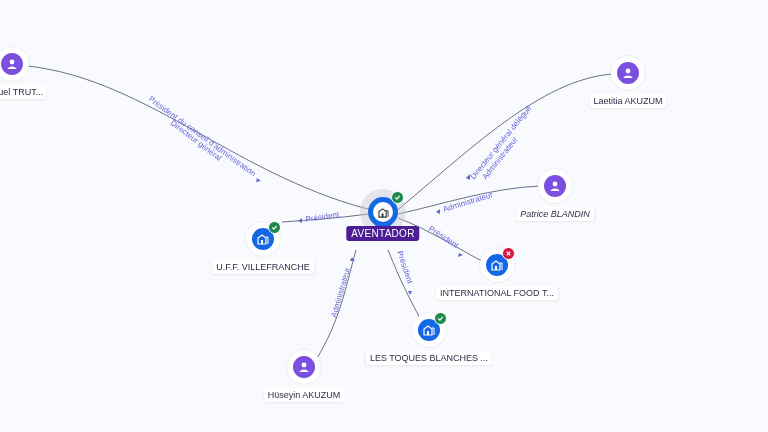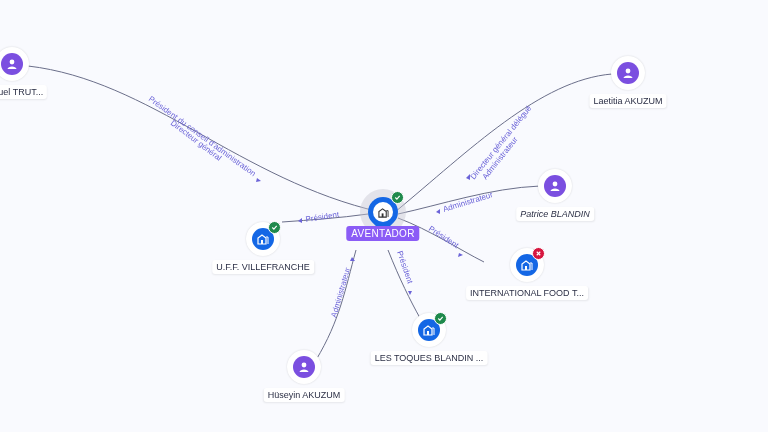--- a/index.html
+++ b/index.html
@@ -56,21 +56,21 @@
     background: #1467e5; display: flex; align-items: center; justify-content: center;
   }
   .center-inner {
     transform: rotate(45deg);
     width: 20px; height: 20px; border-radius: 50%; background: #fff;
     display: flex; align-items: center; justify-content: center;
   }
   .center-label {
     position: absolute; left: 50%; transform: translateX(-50%);
     top: 37px; white-space: nowrap;
-    background: #8b5cf6; color: #fff; font-size: 10px; letter-spacing: 0.3px;
+    background: #4c1d95; color: #fff; font-size: 10px; letter-spacing: 0.3px;
     padding: 2px 5px; border-radius: 3px;
   }
   .center-node .badge { right: 2px; top: 2px; }
 </style>
 </head>
 <body>
 
 <svg id="graph" viewBox="0 0 768 432">
 
   <path class="edge" d="M28,66 C150,80 240,180 380,212"></path>
@@ -172,21 +172,21 @@
     </div>
     <div class="badge ok">
       <svg width="7" height="7" viewBox="0 0 8 8">
           <path d="M1.5,4 L3.3,5.8 L6.5,2.2" fill="none" stroke="#fff" stroke-width="1.3"></path>
         </svg>
     </div>
   </div>
   <div class="node-label">U.F.F. VILLEFRANCHE</div>
 </div>
 
-<div class="node company" style="left:527px;top:265px;">
+<div class="node company" style="left:497px;top:265px;">
   <div class="node-halo">
     <div class="node-circle">
       <svg width="12" height="12" viewBox="0 0 12 12">
           <path d="M1,11 V5 L5,2 L9,5 V11 Z" fill="none" stroke="#fff" stroke-width="1.2"></path>
           <rect x="4" y="7" width="2" height="4" fill="#fff"></rect>
           <path d="M9,4 H11 V11" fill="none" stroke="#fff" stroke-width="1"></path>
         </svg>
     </div>
     <div class="badge ko">
       <svg width="7" height="7" viewBox="0 0 8 8">
@@ -205,21 +205,21 @@
           <rect x="4" y="7" width="2" height="4" fill="#fff"></rect>
           <path d="M9,4 H11 V11" fill="none" stroke="#fff" stroke-width="1"></path>
         </svg>
     </div>
     <div class="badge ok">
       <svg width="7" height="7" viewBox="0 0 8 8">
           <path d="M1.5,4 L3.3,5.8 L6.5,2.2" fill="none" stroke="#fff" stroke-width="1.3"></path>
         </svg>
     </div>
   </div>
-  <div class="node-label">LES TOQUES BLANDIN ...</div>
+  <div class="node-label">LES TOQUES BLANCHES ...</div>
 </div>
 
 <div class="center-node">
   <div class="center-halo">
     <div class="center-pin">
       <div class="center-inner">
         <svg width="11" height="11" viewBox="0 0 12 12">
             <path d="M1,11 V5 L5,2 L9,5 V11 Z" fill="none" stroke="#333" stroke-width="1.2"></path>
             <rect x="4" y="7" width="2" height="4" fill="#333"></rect>
             <path d="M9,4 H11 V11" fill="none" stroke="#333" stroke-width="1"></path>

